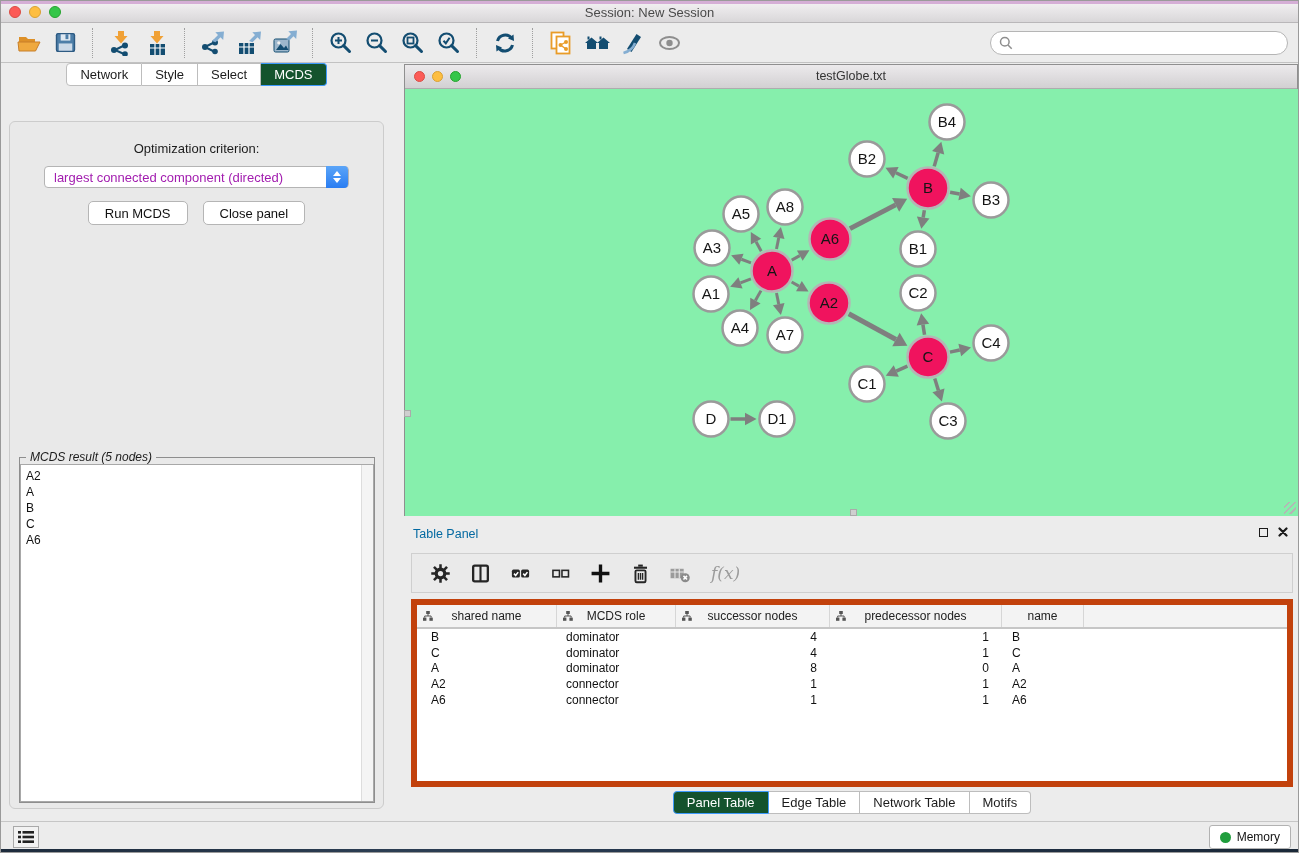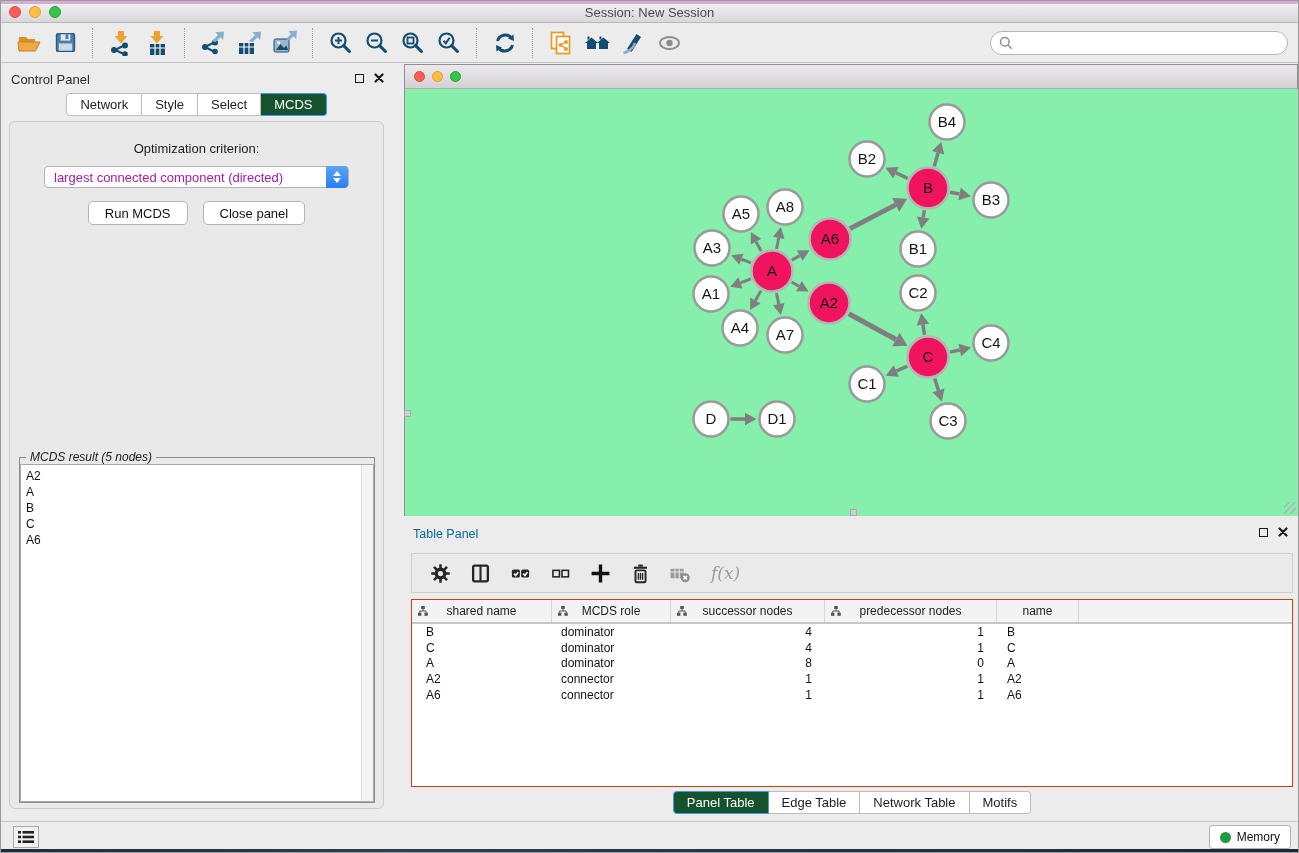--- a/index.html
+++ b/index.html
@@ -56,21 +56,21 @@
   .nw-canvas{position:relative;width:1024px;height:427px;background:#86efac;overflow:hidden;}
   .grip{position:absolute;right:1px;bottom:1px;width:12px;height:12px;background:
     repeating-linear-gradient(135deg,transparent 0 3px,#b5b5b5 3px 4.5px);}
   .edge-grip{position:absolute;background:#cfcfcf;border:1px solid #aaa;width:5px;height:5px;}
   
   .table-panel{position:absolute;left:403px;top:518px;width:896px;height:302px;background:#ececec;}
   .tp-header{position:relative;height:30px;}
   .tp-title{position:absolute;left:9px;top:8px;font-size:12.5px;color:#0369a1;}
   .tp-toolbar{position:absolute;left:7px;right:7px;top:34px;height:40px;background:#eaeaea;border:1px solid #cfcfcf;box-sizing:border-box;display:flex;align-items:center;gap:16px;padding-left:16px;}
   .tp-tbtn{width:24px;height:24px;display:flex;align-items:center;justify-content:center;cursor:pointer;}
-  .tbl{position:absolute;left:7px;right:7px;top:80px;height:188px;background:#fff;border:1px solid #c2410c;box-sizing:border-box;overflow:hidden;}
+  .tbl{position:absolute;left:7px;right:7px;top:80px;height:188px;background:#fff;border:6px solid #c2410c;box-sizing:border-box;overflow:hidden;}
   .tbl-head{display:flex;height:22px;background:#f3f3f3;border-bottom:2px solid #c6c6c6;}
   .th{position:relative;display:flex;align-items:center;justify-content:center;font-size:12px;color:#222;border-right:1px solid #d6d6d6;box-sizing:border-box;height:22px;}
   .th .tree-ic{position:absolute;left:6px;top:6px;}
   .tr{display:flex;height:15.8px;align-items:center;}
   .td{font-size:12px;color:#111;box-sizing:border-box;white-space:nowrap;}
   .td.l0{padding-left:14px;}
   .td.l1{padding-left:9px;}
   .td.r{text-align:right;padding-right:13px;}
   .td.l4{padding-left:10px;}
   .tp-tabs{position:absolute;left:0;right:0;top:272px;display:flex;justify-content:center;}
@@ -235,29 +235,20 @@
     <div class="searchbox">
       <svg width="14" height="14" viewBox="0 0 14 14">
           <circle cx="5.8" cy="5.8" r="4.3" fill="none" stroke="#8e8e8e" stroke-width="1.5"></circle>
           <line x1="9" y1="9" x2="12.7" y2="12.7" stroke="#8e8e8e" stroke-width="1.5"></line>
         </svg>
       <input value="" style="">
     </div>
   </div>
 
   <div class="control-panel">
-    <div class="cp-header">
-      <span class="cp-title">Control Panel</span>
-      <span class="win-icons">
-        <span class="float-icon"></span>
-        <svg width="10" height="10" viewBox="0 0 10 10">
-            <path d="M1.5 1.5L8.5 8.5M8.5 1.5L1.5 8.5" stroke="#1a1a1a" stroke-width="2.2" stroke-linecap="round"></path>
-          </svg>
-      </span>
-    </div>
     <div class="seg-tabs" id="cp-tabs">
         <div class="seg-tab">Network</div>
         <div class="seg-tab">Style</div>
         <div class="seg-tab">Select</div>
         <div class="seg-tab active">MCDS</div>
       </div>
     <div class="cp-body">
       <div class="opt-label">Optimization criterion:</div>
       <div class="combo">
         <span class="combo-value">largest connected component (directed)</span>
@@ -286,20 +277,21 @@
     </div>
   </div>
 
   <div class="network-window">
     <div class="nw-titlebar">
       <div class="lights">
         <span class="light red"></span>
         <span class="light yellow"></span>
         <span class="light green"></span>
       </div>
+      <div class="nw-title">testGlobe.txt</div>
     </div>
     <div class="nw-canvas">
       <svg id="graph-svg" width="892" height="427" viewBox="0 0 892 427">
           <line x1="356.25013119452535" y1="162.23411219638533" x2="351.0498163276645" y2="152.67224292506052" stroke="#7f7f7f" stroke-width="3"></line>
           <polygon points="345.79432491165466,143.0089199988489 356.2328713517234,149.8533884382916 345.86676130360553,155.49109741182943" fill="#7f7f7f"></polygon>
           <line x1="371.47884829652736" y1="159.9502853094038" x2="373.7296123848617" y2="148.8696005668347" stroke="#7f7f7f" stroke-width="3"></line>
           <polygon points="375.91927155205286,138.0897400514321 379.51153757039583,150.0440541201463 367.94768719932756,147.69514701352307" fill="#7f7f7f"></polygon>
           <line x1="345.99071236070387" y1="173.94643973826982" x2="336.41300269501454" y2="170.27498436642225" stroke="#7f7f7f" stroke-width="3"></line>
           <polygon points="326.141795404692,166.33768823846526 338.524825163646,164.76588227434016 334.30118022638305,175.78408645850433" fill="#7f7f7f"></polygon>
           <line x1="345.94681105613967" y1="189.93808763457028" x2="335.47446452140446" y2="193.8866773116016" stroke="#7f7f7f" stroke-width="3"></line>

